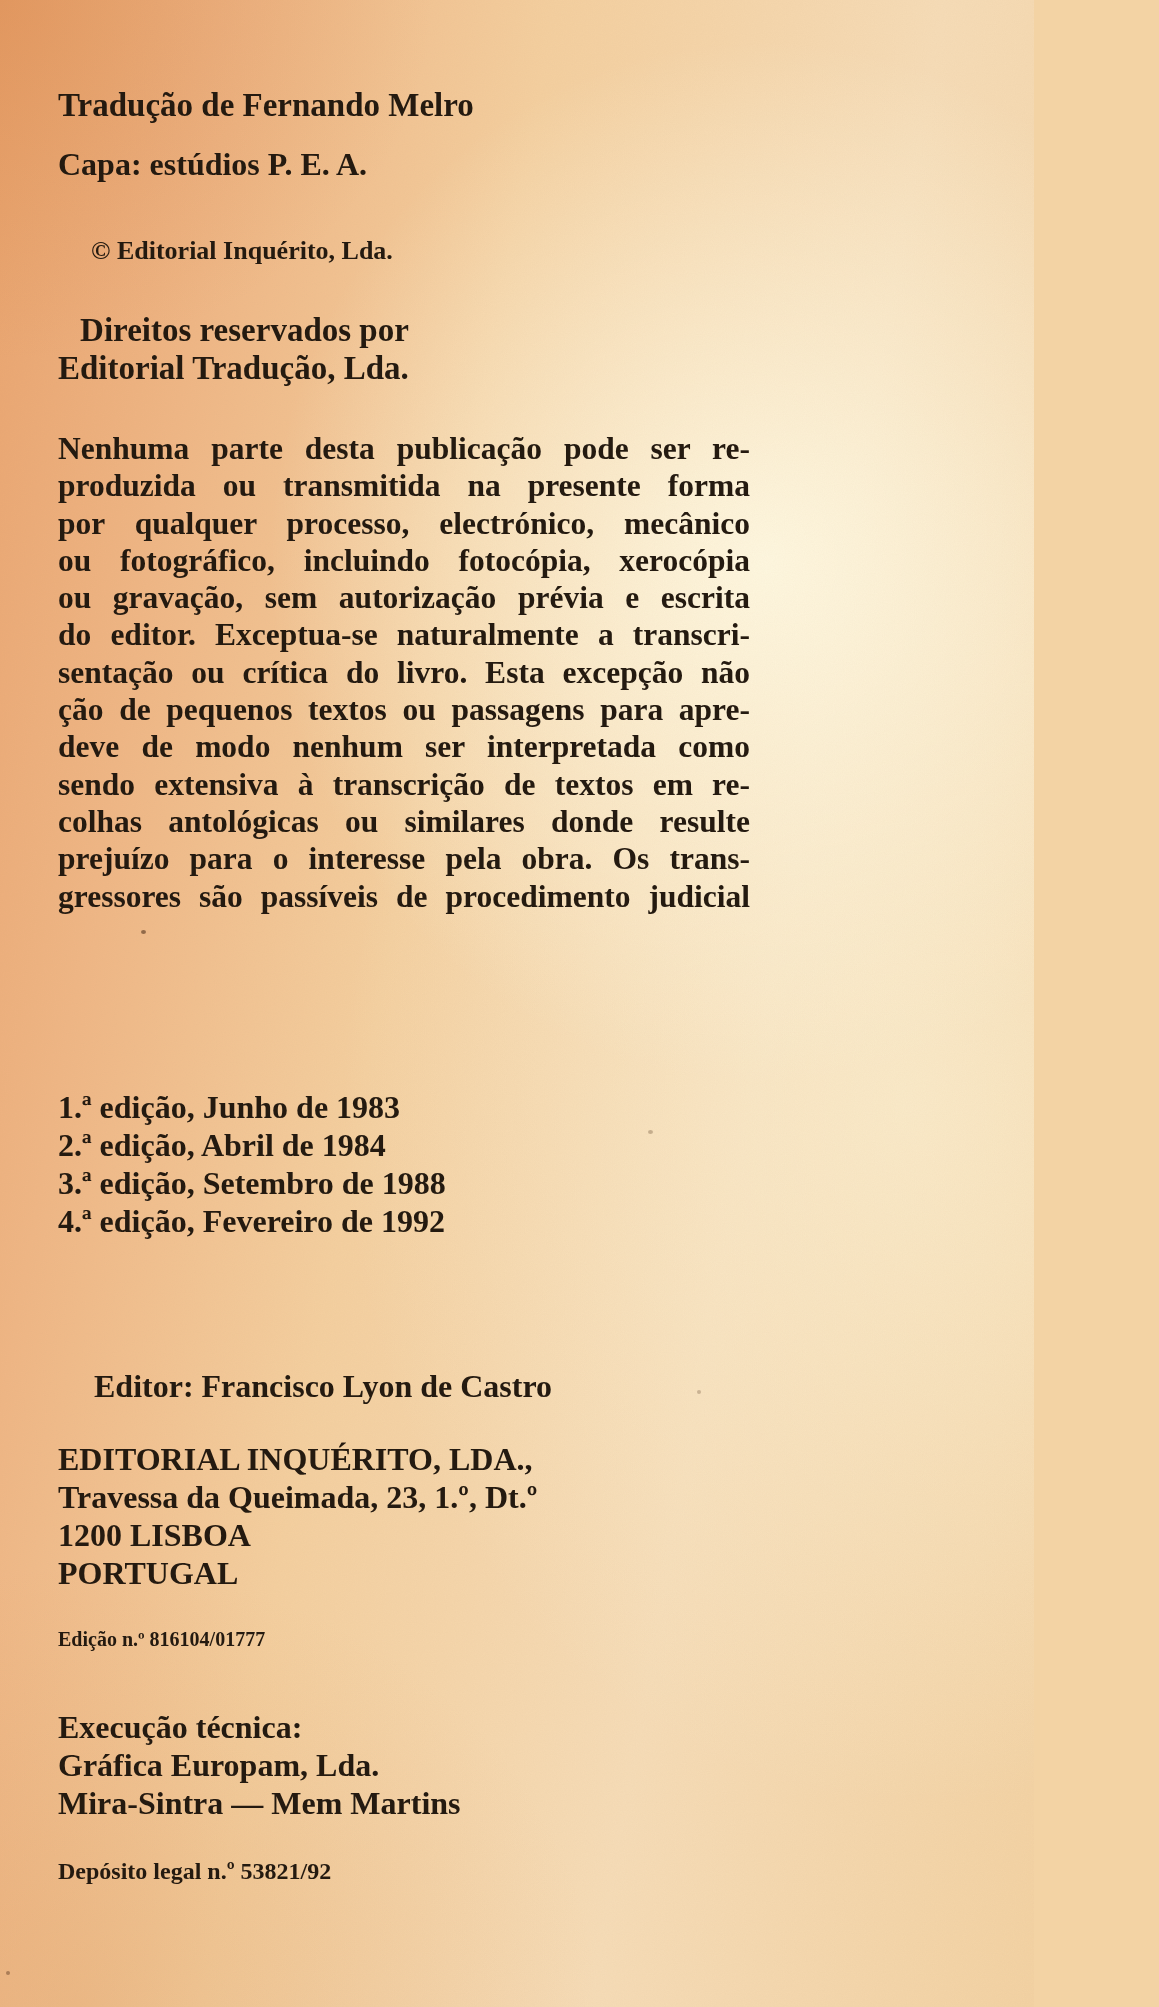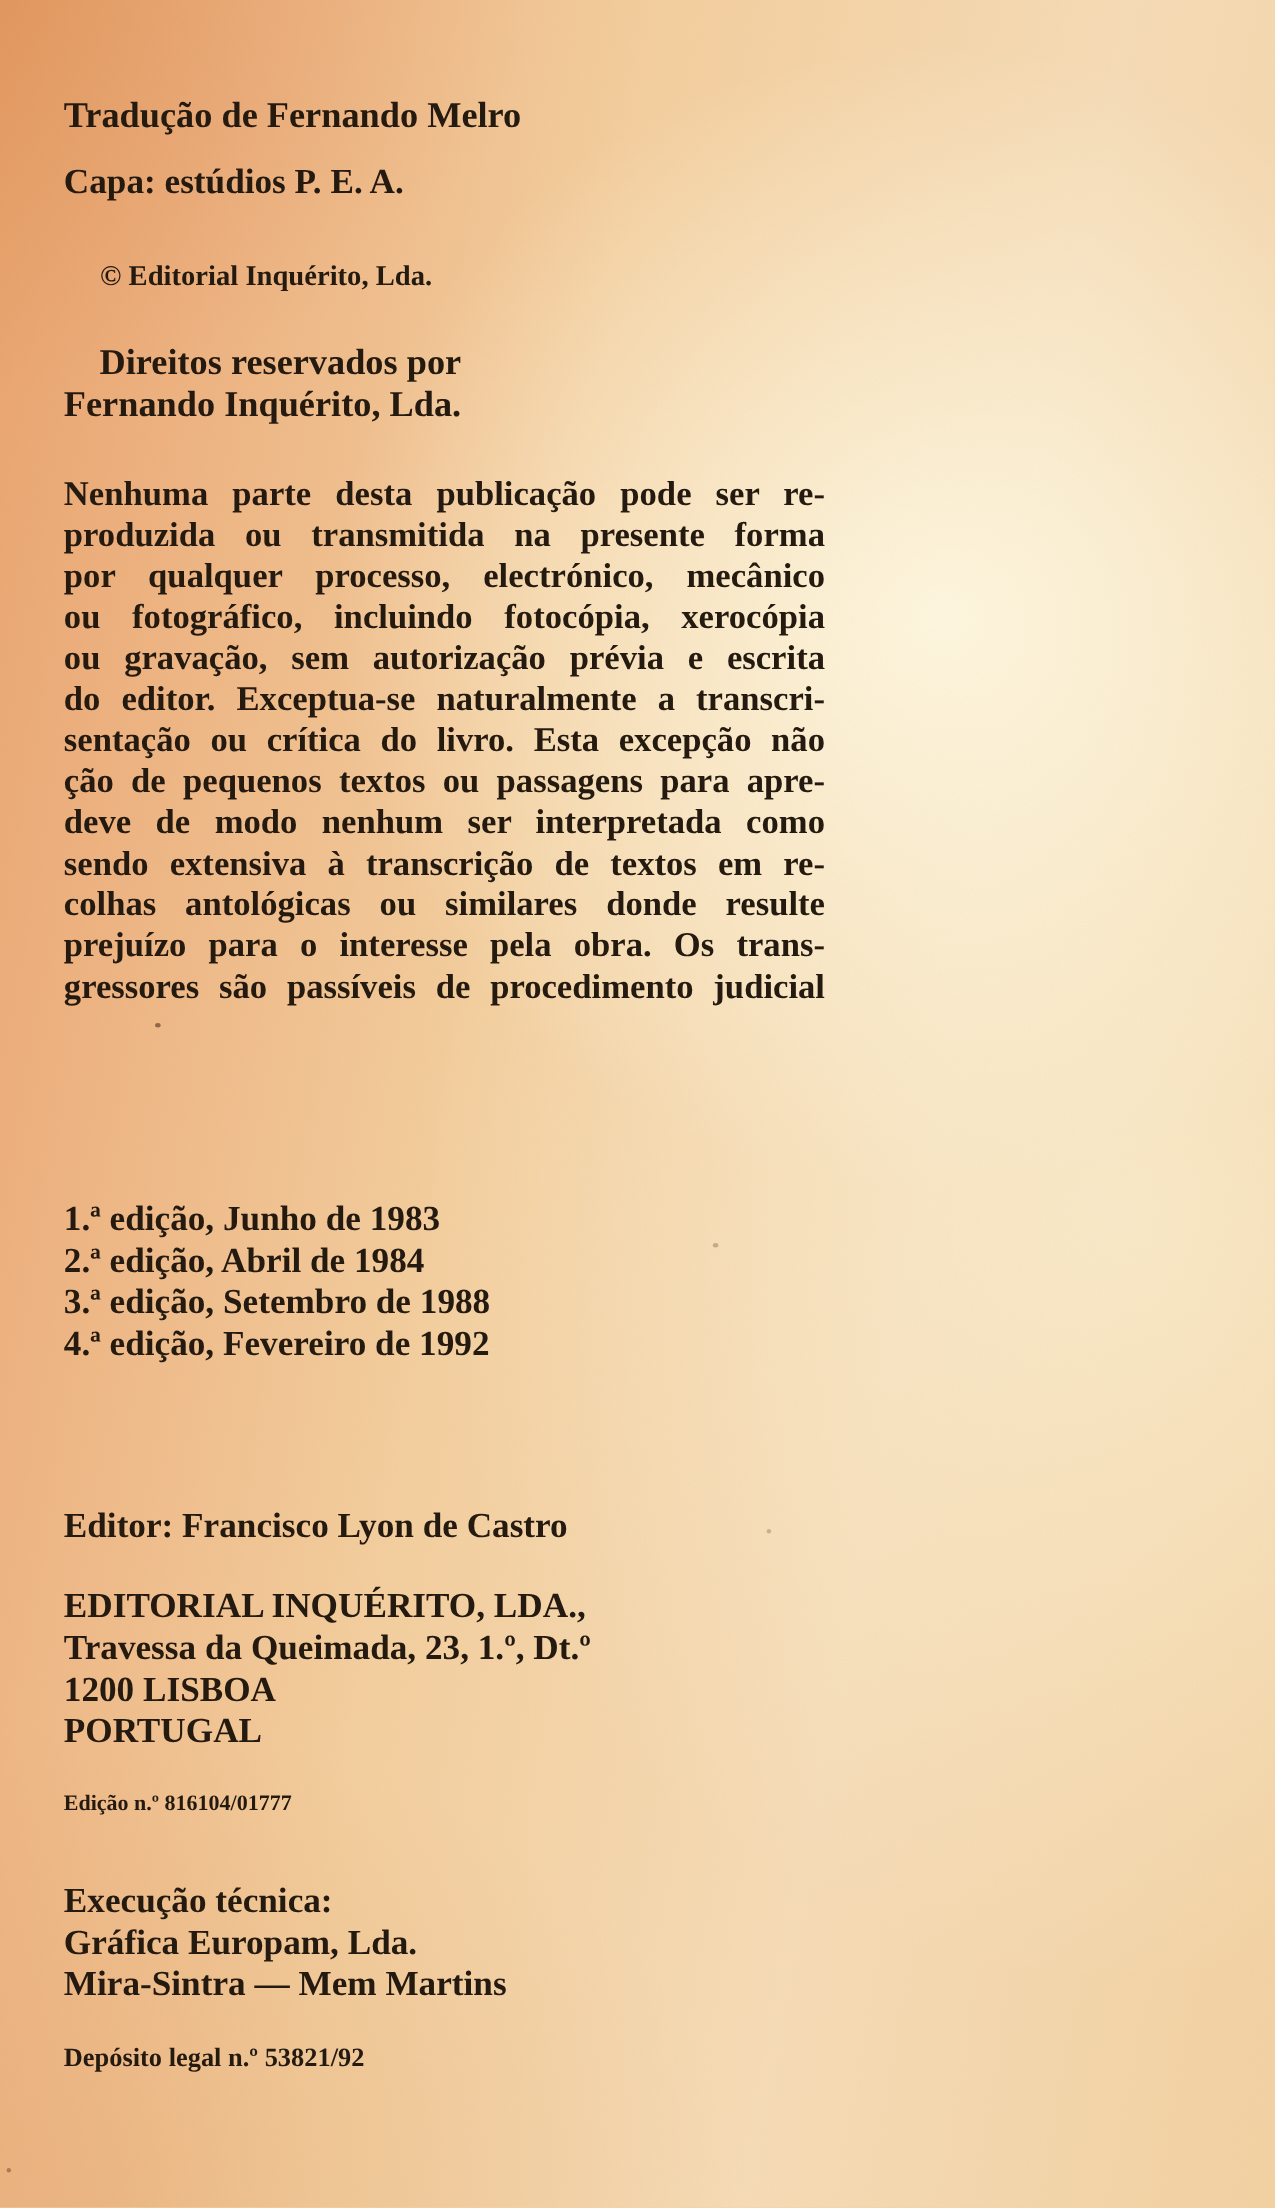--- a/index.html
+++ b/index.html
@@ -1,20 +1,20 @@
 <!DOCTYPE html>
 <html style="--ink: #241a10; --paper-light: #faf0d6; --paper-mid: #f3d3a4; --paper-dark: #e9a26c;"><head>
 <meta charset="utf-8">
 <style>
   html,body{margin:0;padding:0;}
   body{background:#f3d3a4;width:1159px;height:2007px;overflow:hidden;}
 
   .page{
     position:relative;
-    width:1159px;height:2007px;
+    width:1034px;height:2007px;
     overflow:hidden;
     font-family:"Liberation Serif","DejaVu Serif",serif;
     font-weight:700;
     color:var(--ink,#241a10);
     background:
       radial-gradient(ellipse 48% 26% at 74% 28%, rgba(255,249,226,0.95), rgba(255,249,226,0) 100%),
       radial-gradient(ellipse 55% 35% at 88% 55%, rgba(252,241,211,0.70), rgba(252,241,211,0) 100%),
       radial-gradient(ellipse 42% 18% at 0% 0%,  rgba(209,122,62,0.28),  rgba(209,122,62,0) 100%),
       radial-gradient(ellipse 50% 22% at 8% 100%, rgba(214,137,76,0.22), rgba(214,137,76,0) 100%),
       linear-gradient(100deg, #e9a26c 0%, #efb685 18%, #f4cf9f 40%, #f6dcb7 68%, #f3d2a3 100%);
@@ -27,21 +27,21 @@
   .credits-translation{top:87px;font-size:33px;}
   .credits-cover{top:146px;font-size:32px;}
   .credits-copyright{top:236px;font-size:26px;margin-left:33px;}
 
   .rights{top:311px;font-size:33px;line-height:38px;text-align:right;}
 
   .notice{top:430px;width:692px;font-size:31.5px;line-height:37.3px;white-space:normal;}
   .notice .jline{text-align:justify;text-align-last:justify;}
 
   .editions{top:1088px;font-size:32px;line-height:38px;}
-  .editor{top:1368px;font-size:32px;}
+  .editor{top:1368px;font-size:32px;margin-left:36px;}
   .publisher{top:1440px;font-size:32px;line-height:38px;}
   .edition-number{top:1628px;font-size:20px;}
   .production{top:1708px;font-size:32px;line-height:38px;}
   .deposit{top:1858px;font-size:24px;}
 
   .speck{position:absolute;border-radius:50%;background:rgba(70,40,20,0.55);}
   .speck.s1{left:141px;top:930px;width:5px;height:4px;}
   .speck.s2{left:648px;top:1130px;width:5px;height:4px;opacity:.5;}
   .speck.s3{left:697px;top:1390px;width:4px;height:4px;opacity:.45;}
   .speck.s4{left:6px;top:1971px;width:4px;height:4px;opacity:.7;}
@@ -56,21 +56,21 @@
       <feTurbulence type="fractalNoise" baseFrequency="0.9" numOctaves="2" stitchTiles="stitch"></feTurbulence>
       <feColorMatrix type="matrix" values="0 0 0 0 0.45  0 0 0 0 0.30  0 0 0 0 0.15  0 0 0 0.06 0"></feColorMatrix>
     </filter>
     <rect width="100%" height="100%" filter="url(#g)"></rect>
   </svg>
 
   <div class="blk credits-translation">Tradução de Fernando Melro</div>
   <div class="blk credits-cover">Capa: estúdios P. E. A.</div>
   <div class="blk credits-copyright">© Editorial Inquérito, Lda.</div>
 
-  <div class="blk rights"><div class="line">Direitos reservados por</div><div class="line">Fernando Inquérito, Lda.</div></div>
+  <div class="blk rights"><div class="line">Direitos reservados por</div><div class="line">Editorial Tradução, Lda.</div></div>
 
   <div class="blk notice">
       <div class="jline">Nenhuma parte desta publicação pode ser re-</div>
       <div class="jline">produzida ou transmitida na presente forma</div>
       <div class="jline">por qualquer processo, electrónico, mecânico</div>
       <div class="jline">ou fotográfico, incluindo fotocópia, xerocópia</div>
       <div class="jline">ou gravação, sem autorização prévia e escrita</div>
       <div class="jline">do editor. Exceptua-se naturalmente a transcri-</div>
       <div class="jline">sentação ou crítica do livro. Esta excepção não</div>
       <div class="jline">ção de pequenos textos ou passagens para apre-</div>

